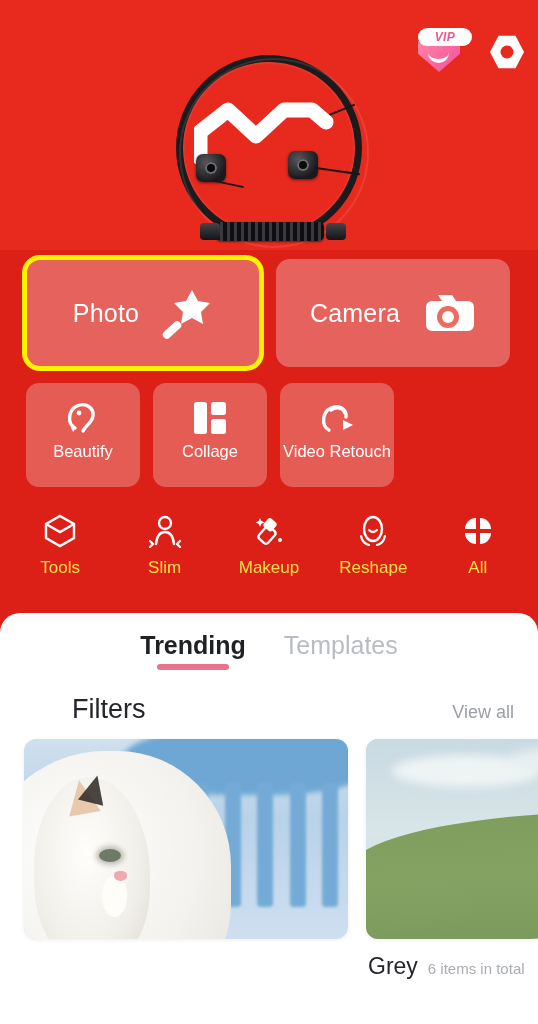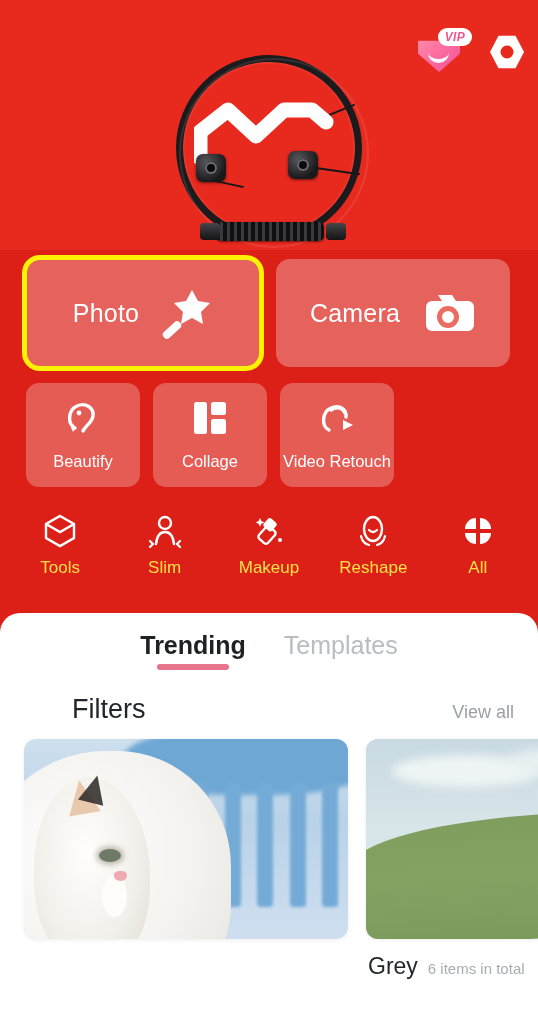--- a/index.html
+++ b/index.html
@@ -80,21 +80,21 @@
     clip-path:polygon(0% 18%, 100% 18%, 100% 52%, 50% 100%, 0% 52%);
   }
   .vip-smile{
     position:absolute; left:10px; top:18px; width:21px; height:11px;
     border-bottom:4px solid #fff; border-radius:0 0 16px 16px;
   }
   .vip-pill{
     position:absolute; right:0; top:0;
     background:#fff; color:#F0568E;
     font-size:12px; font-weight:bold; font-style:italic;
-    padding:2px 7px; border-radius:10px;
+    padding:2px 17px; border-radius:10px;
     letter-spacing:.3px;
   }
   .gear-icon { width:34px; height:34px; position:relative; }
   .gear-hex {
     width:34px;height:34px;background:#fff;
     clip-path:polygon(25% 2%,75% 2%,100% 50%,75% 98%,25% 98%,0% 50%);
   }
   .gear-hole{
     position:absolute; left:50%; top:50%; transform:translate(-50%,-50%);
     width:13px;height:13px;border-radius:50%;background:#E8291E;
@@ -138,21 +138,21 @@
   .tile-second{
     width:114px; height:104px;
     background:rgba(255,255,255,.27);
     border-radius:13px;
     display:flex; flex-direction:column; align-items:center;
     justify-content:flex-start; padding-top:13px;
   }
   .tile-second .t-ico{ height:44px; display:flex; align-items:center; justify-content:center; }
   .tile-second .t-lbl{
     color:#fff; font-size:16.5px; line-height:18px; text-align:left;
-    margin-top:12px;
+    margin-top:2px;
   }
 
   
   .nav-row{
     position:absolute; left:0; top:263px; width:538px;
     display:flex; justify-content:space-around; align-items:flex-start;
     padding:0 8px;
   }
   .nav-item{ width:98px; display:flex; flex-direction:column; align-items:center; gap:9px; }
   .nav-ico{ height:36px; display:flex; align-items:center; justify-content:center; }

